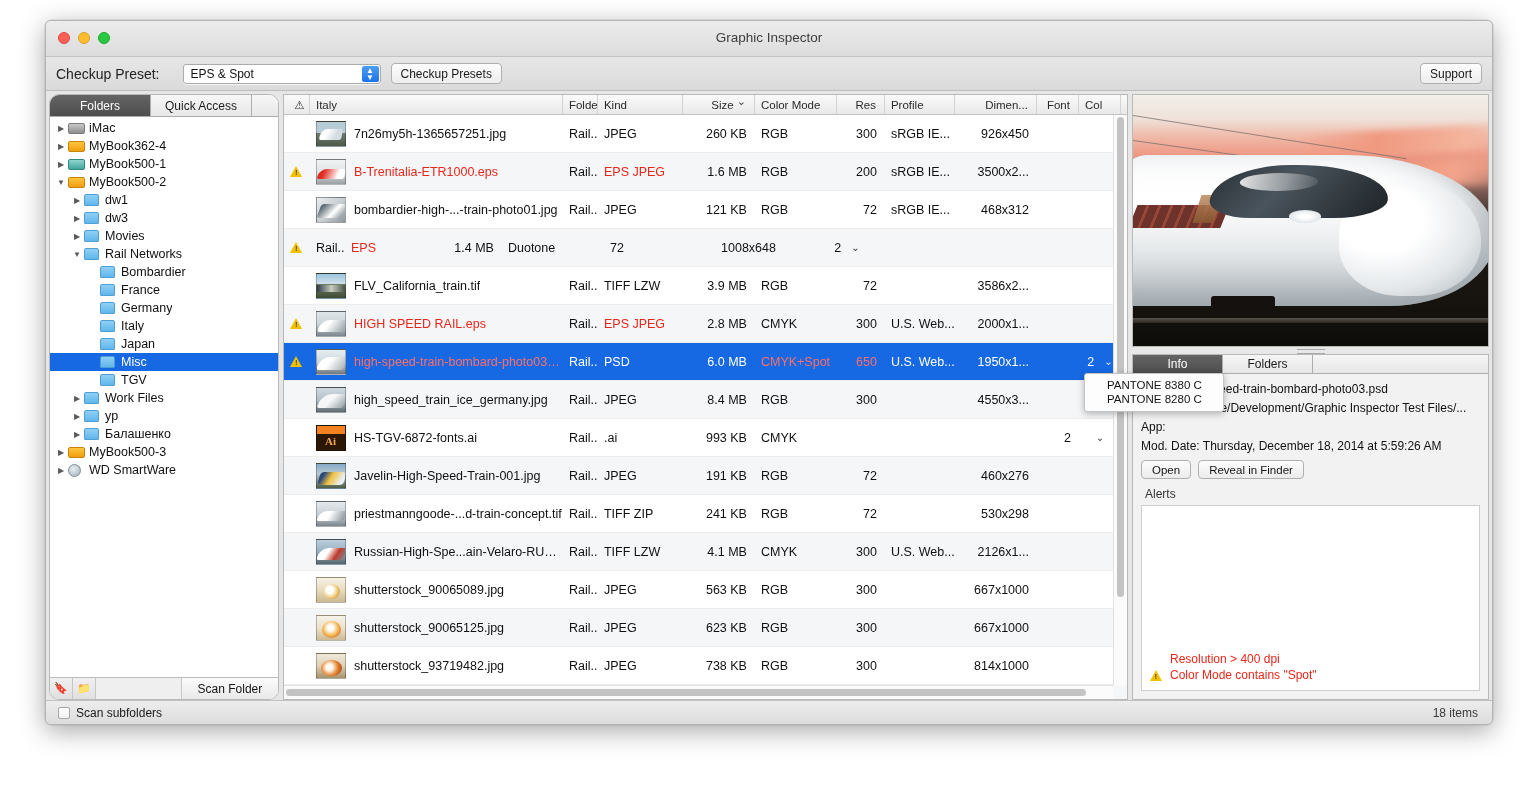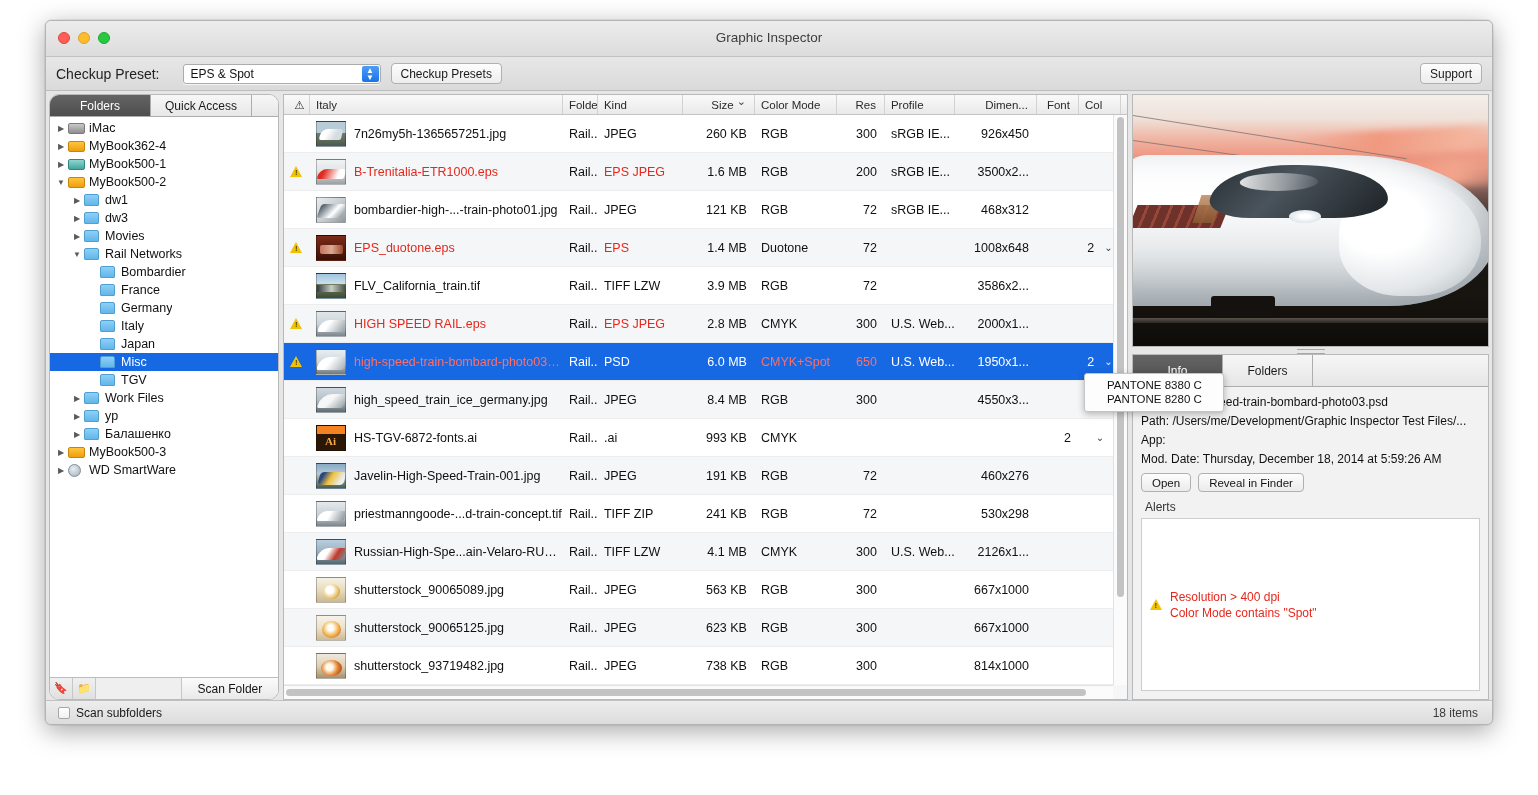--- a/index.html
+++ b/index.html
@@ -511,21 +511,21 @@
 
   #info-panel {
     flex: 1 1 auto;
     border: 1px solid #b9b9b9;
     background: #f2f2f2;
     display: flex; flex-direction: column;
     min-height: 0;
     overflow: hidden;
   }
   #info-tabs {
-    height: 32px;
+    height: 19px;
     flex: 0 0 auto;
     display: flex;
     background: linear-gradient(to bottom,#dddddd,#cccccc);
     border-bottom: 1px solid #adadad;
     text-align: right;
   }
   .itab {
     width: 90px;
     font-size: 12px;
     display: flex; align-items: center; justify-content: center;
@@ -550,21 +550,21 @@
   }
   #alerts-label { font-size: 12px; color: #333; padding: 0 8px 4px 12px; }
   #alerts-box {
     margin: 0 8px 8px 8px;
     background: #fff;
     border: 1px solid #cdcdcd;
     flex: 1 1 auto;
     min-height: 0;
     padding: 8px 8px 8px 8px;
     display: flex;
-    align-items: center;
+    align-items: flex-end;
     gap: 7px;
   }
   .alert-list { display: flex; flex-direction: column; gap: 2px; }
   .alert-text { font-size: 12px; color: #e8271b; white-space: nowrap; }
 
   
   #statusbar {
     height: 24px;
     flex: 0 0 auto;
     background: linear-gradient(to bottom,#ededed,#dcdcdc);
@@ -899,24 +899,20 @@
             </div>
             <div class="cell right" style="width: 42px; flex: 0 0 42px;">
               <span></span>
             </div>
             <div class="cell center" style="width: 42px; flex: 0 0 42px;"></div>
             <div class="cell right" style="width: 58px; flex: 0 0 58px;"></div>
           </div>
           <div class="row alt">
             <div class="cell center" style="width: 26px; flex: 0 0 26px;">
               <span class="warn-tri"></span>
-            </div>
-            <div class="cell" style="width: 253px; flex: 0 0 253px;">
-              <span class="thumb t-duo"></span>
-              <span class="red" style="overflow: hidden; text-overflow: ellipsis;">EPS_duotone.eps</span>
             </div>
             <div class="cell" style="width: 35px; flex: 0 0 35px;">
               <span>Rail...</span>
             </div>
             <div class="cell" style="width: 85px; flex: 0 0 85px;">
               <span class="red">EPS</span>
             </div>
             <div class="cell right" style="width: 72px; flex: 0 0 72px;">
               <span>1.4 MB</span>
             </div>

